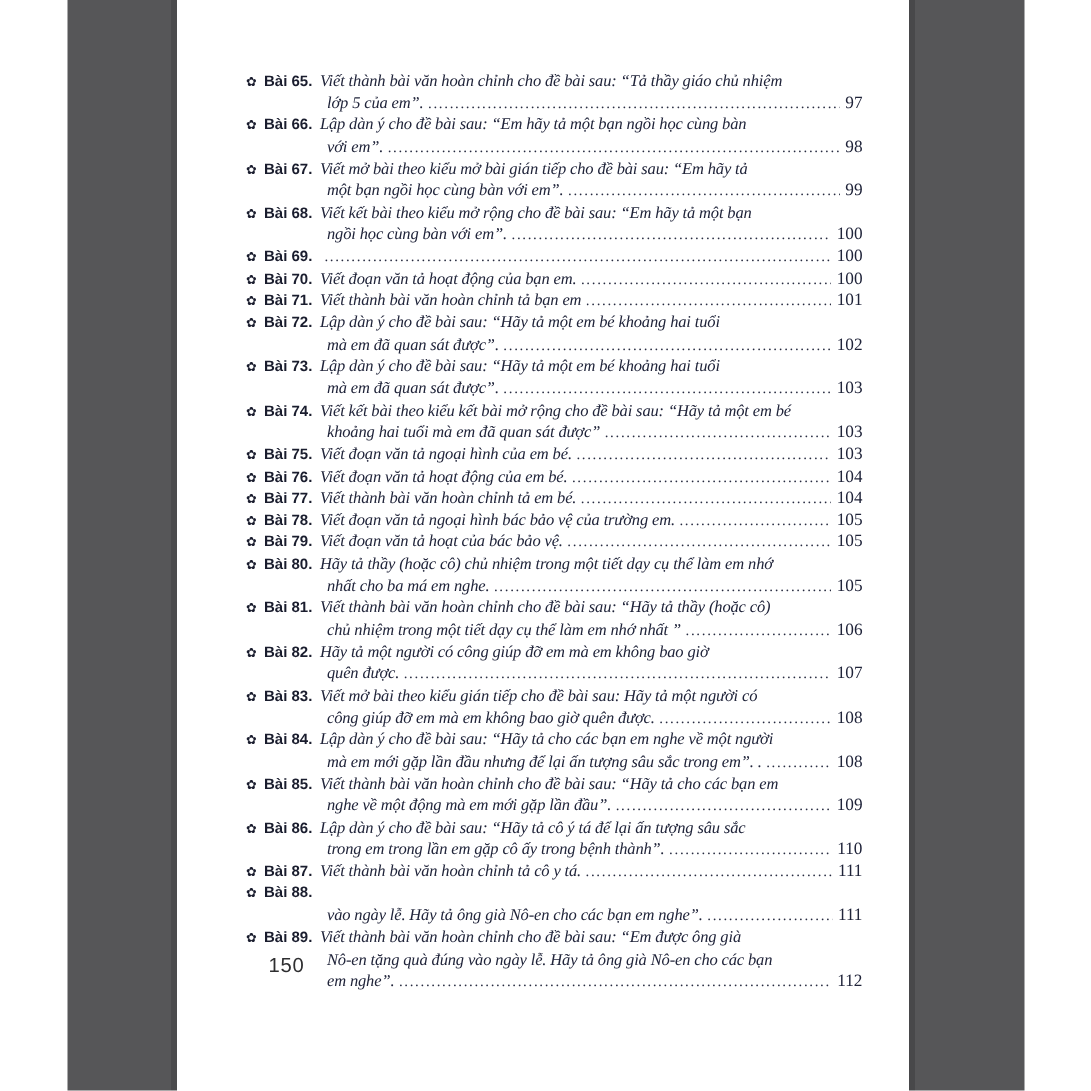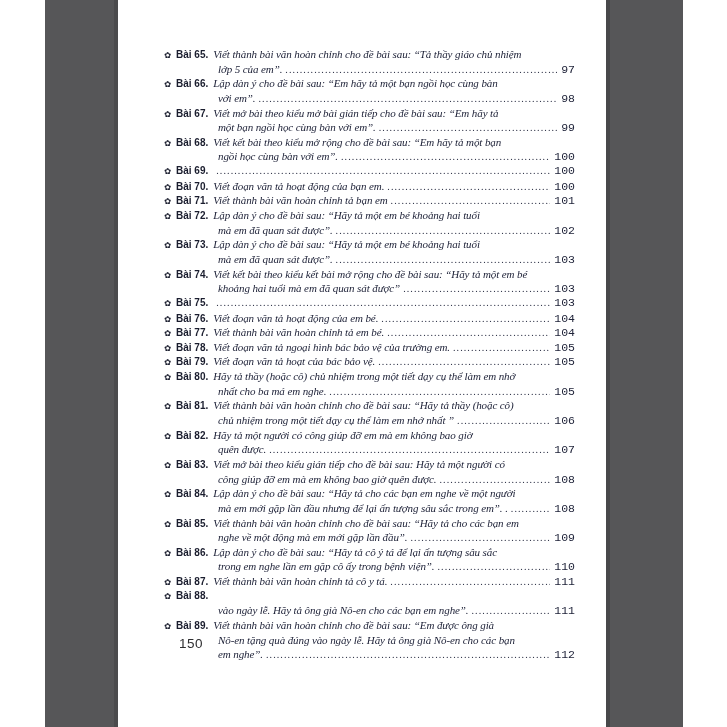--- a/index.html
+++ b/index.html
@@ -70,21 +70,21 @@
     min-width: 0;
     overflow: hidden;
     margin: 0 4px 0 3px;
     font-family: "Liberation Serif", serif;
     font-size: 10px;
     letter-spacing: 1.1px;
     color: #272b40;
   }
   .pg {
     flex: 0 0 auto;
-    font-family: Liberation Mono, monospace;
+    font-family: Liberation Serif, serif;
     font-size: 11.5px;
     color: #20243a;
   }
   .footer-num {
     position: absolute; left: 29px; top: 636px; 
     font-family: "Liberation Sans", sans-serif;
     font-size: 13.5px;
     letter-spacing: 0.5px;
     color: #2e2e30;
     margin-left: 32px;
@@ -185,20 +185,21 @@
           <span class="txt">Viết kết bài theo kiểu kết bài mở rộng cho đề bài sau: “Hãy tả một em bé</span>
         </div>
         <div class="row cont">
           <span class="txt">khoảng hai tuổi mà em đã quan sát được”</span>
           <span class="dots">................................................................................................................................................................</span>
           <span class="pg">103</span>
         </div>
         <div class="row">
           <span class="bullet">✿</span>
           <span class="lbl">Bài 75.</span>
+          <span class="txt">Viết đoạn văn tả ngoại hình của em bé.</span>
           <span class="dots">................................................................................................................................................................</span>
           <span class="pg">103</span>
         </div>
         <div class="row">
           <span class="bullet">✿</span>
           <span class="lbl">Bài 76.</span>
           <span class="txt">Viết đoạn văn tả hoạt động của em bé.</span>
           <span class="dots">................................................................................................................................................................</span>
           <span class="pg">104</span>
         </div>
@@ -282,21 +283,21 @@
           <span class="txt">nghe về một động mà em mới gặp lần đầu”.</span>
           <span class="dots">................................................................................................................................................................</span>
           <span class="pg">109</span>
         </div>
         <div class="row">
           <span class="bullet">✿</span>
           <span class="lbl">Bài 86.</span>
           <span class="txt">Lập dàn ý cho đề bài sau: “Hãy tả cô ý tá để lại ấn tượng sâu sắc</span>
         </div>
         <div class="row cont">
-          <span class="txt">trong em nghe lần em gặp cô ấy trong bệnh viện”.</span>
+          <span class="txt">trong em trong lần em gặp cô ấy trong bệnh thành”.</span>
           <span class="dots">................................................................................................................................................................</span>
           <span class="pg">110</span>
         </div>
         <div class="row">
           <span class="bullet">✿</span>
           <span class="lbl">Bài 87.</span>
           <span class="txt">Viết thành bài văn hoàn chỉnh tả cô y tá.</span>
           <span class="dots">................................................................................................................................................................</span>
           <span class="pg">111</span>
         </div>

